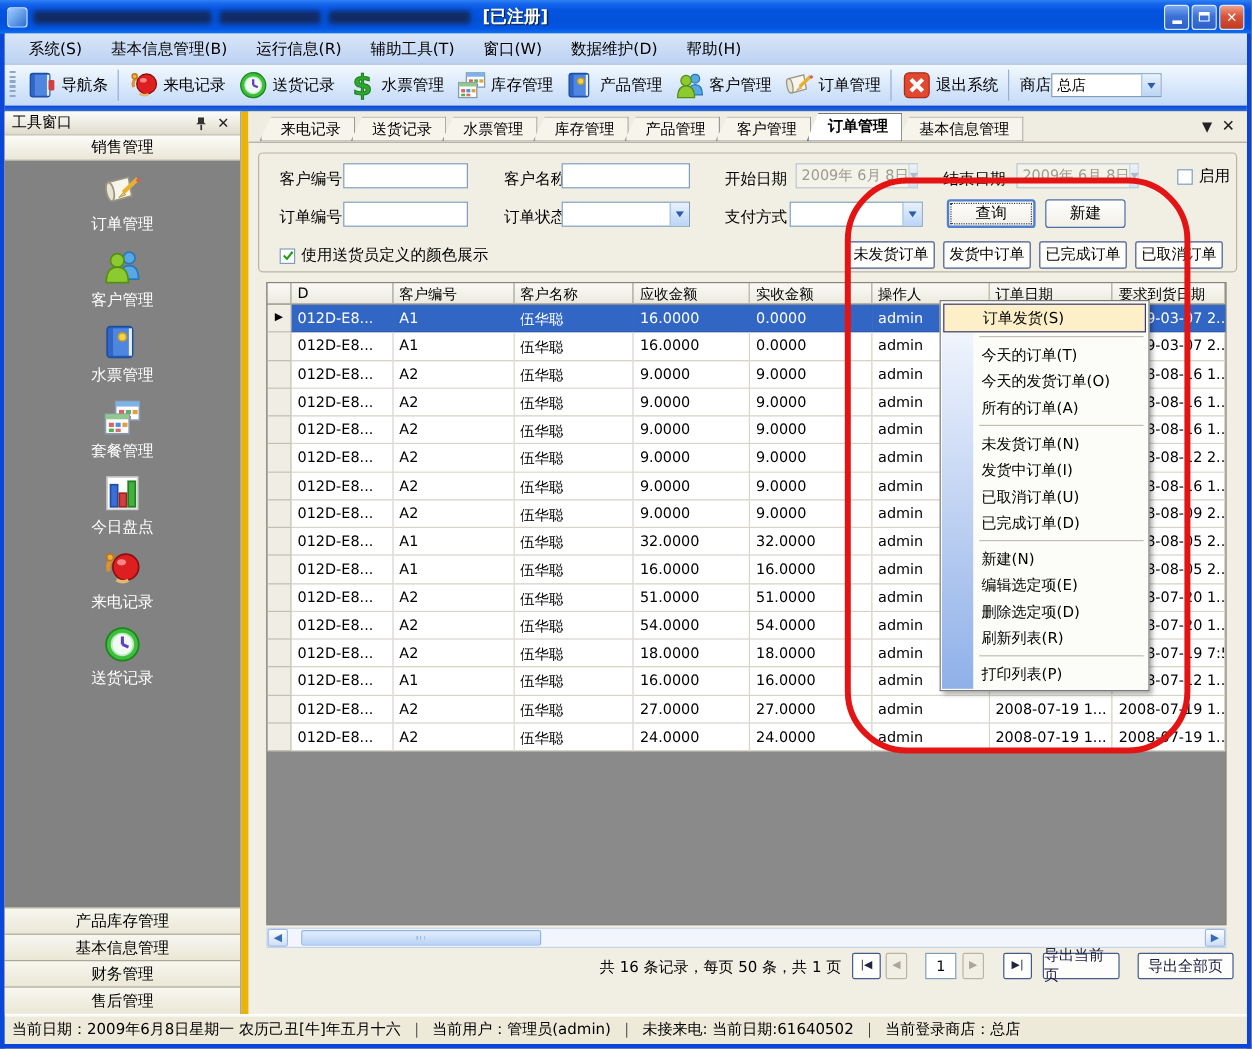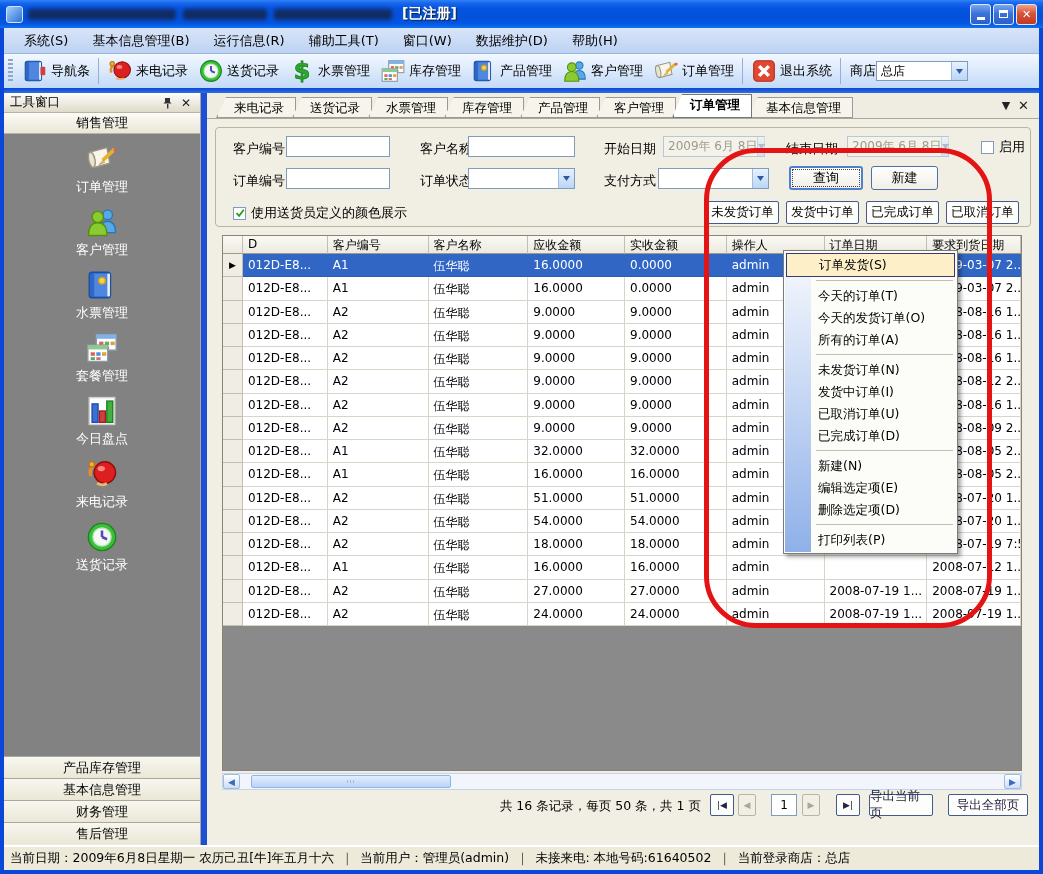--- a/index.html
+++ b/index.html
@@ -35,21 +35,21 @@
   .tbtn{display:flex;align-items:center;gap:3px;padding:2px 5px;font-size:13px;color:#000;white-space:nowrap;}
   .tsep{width:1px;height:26px;background:#96AFD2;margin:0 3px;flex:0 0 auto;}
   .store-wrap{display:flex;align-items:center;gap:0;margin-left:6px;font-size:13px;}
   .store-combo{width:92px;height:20px;background:#fff;border:1px solid #7F9DB9;display:flex;align-items:center;}
   .store-combo .val{flex:1;font-size:12px;padding-left:4px;}
   .combo-arrow{width:16px;height:100%;background:linear-gradient(180deg,#E8F1FD,#BBD5F7);border-left:1px solid #9DBBE3;display:flex;align-items:center;justify-content:center;}
   .combo-arrow svg{display:block;}
   .frame-strip{position:absolute;left:4px;right:4px;top:88px;height:5px;background:linear-gradient(180deg,#0A46D8,#2E6FE0);}
 
   
-  .client{position:absolute;left:4px;right:4px;top:93px;bottom:29px;background:#1d4ed8;}
+  .client{position:absolute;left:4px;right:4px;top:93px;bottom:29px;background:#eab308;}
 
   
   .sidebar{position:absolute;left:0;top:0;bottom:0;width:197px;background:#F0EEE2;border-right:1px solid #ACA899;}
   .sb-head{height:20px;background:linear-gradient(180deg,#FDFCF9,#DFDBCB);border-bottom:1px solid #B8B4A4;display:flex;align-items:center;padding:0 6px;font-size:12.5px;}
   .sb-head .t{flex:1;}
   .sb-head .hbtn{width:16px;text-align:center;color:#222;font-size:12px;}
   .sb-section{height:21px;background:linear-gradient(180deg,#FCFBF6,#EAE7D8);border-bottom:1px solid #B8B4A4;display:flex;align-items:center;justify-content:center;font-size:13px;color:#000;}
   .sb-body{position:absolute;left:0;right:0;top:41px;bottom:89px;background:#828282;overflow:hidden;padding-top:8px;}
   .sb-item{width:100%;height:63px;display:flex;flex-direction:column;align-items:center;justify-content:flex-start;gap:2px;}
   .sb-item .lbl{color:#fff;font-size:13px;}
@@ -665,30 +665,31 @@
           <div class="cm-item">所有的订单(A)</div>
           <div class="cm-sep"></div>
           <div class="cm-item">未发货订单(N)</div>
           <div class="cm-item">发货中订单(I)</div>
           <div class="cm-item">已取消订单(U)</div>
           <div class="cm-item">已完成订单(D)</div>
           <div class="cm-sep"></div>
           <div class="cm-item">新建(N)</div>
           <div class="cm-item">编辑选定项(E)</div>
           <div class="cm-item">删除选定项(D)</div>
+          <div class="cm-item">刷新列表(R)</div>
           <div class="cm-sep"></div>
           <div class="cm-item">打印列表(P)</div>
         </div>
     </div>
   </div>
 
   <div class="statusbar" id="statusbar">
       <span>当前日期：2009年6月8日星期一 农历己丑[牛]年五月十六</span>
       <span class="sep">｜</span>
       <span>当前用户：管理员(admin)</span>
       <span class="sep">｜</span>
-      <span>未接来电: 本地号码:61640502</span>
+      <span>未接来电: 当前日期:61640502</span>
       <span class="sep">｜</span>
       <span>当前登录商店：总店</span>
     </div>
 
   <div class="annotation"></div>
 </div>
 
 </body></html>

